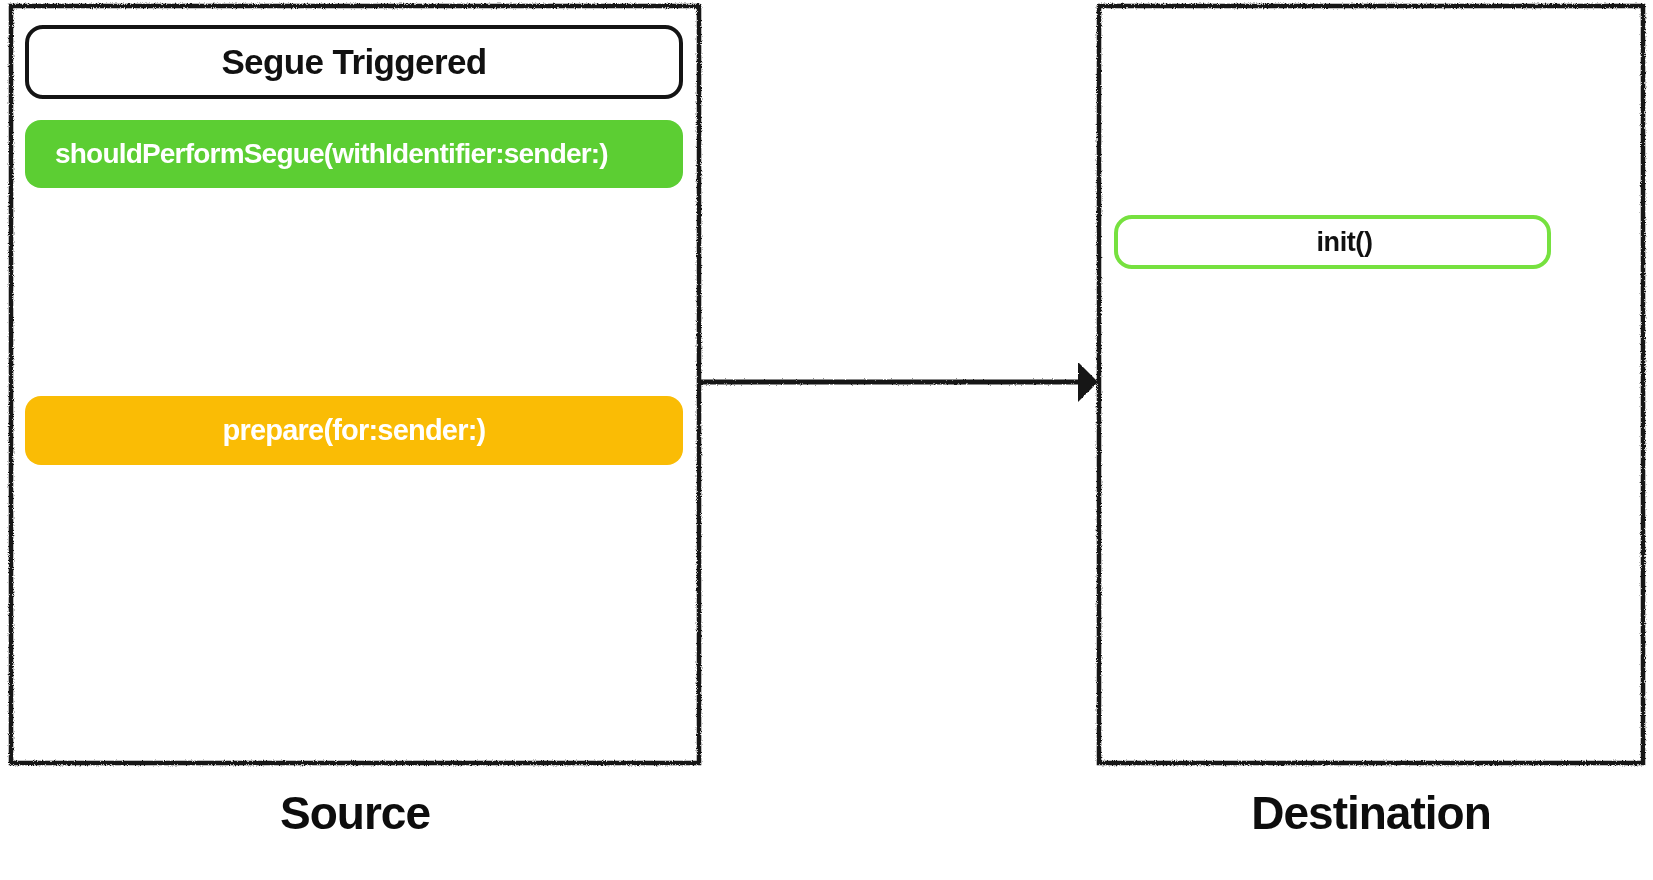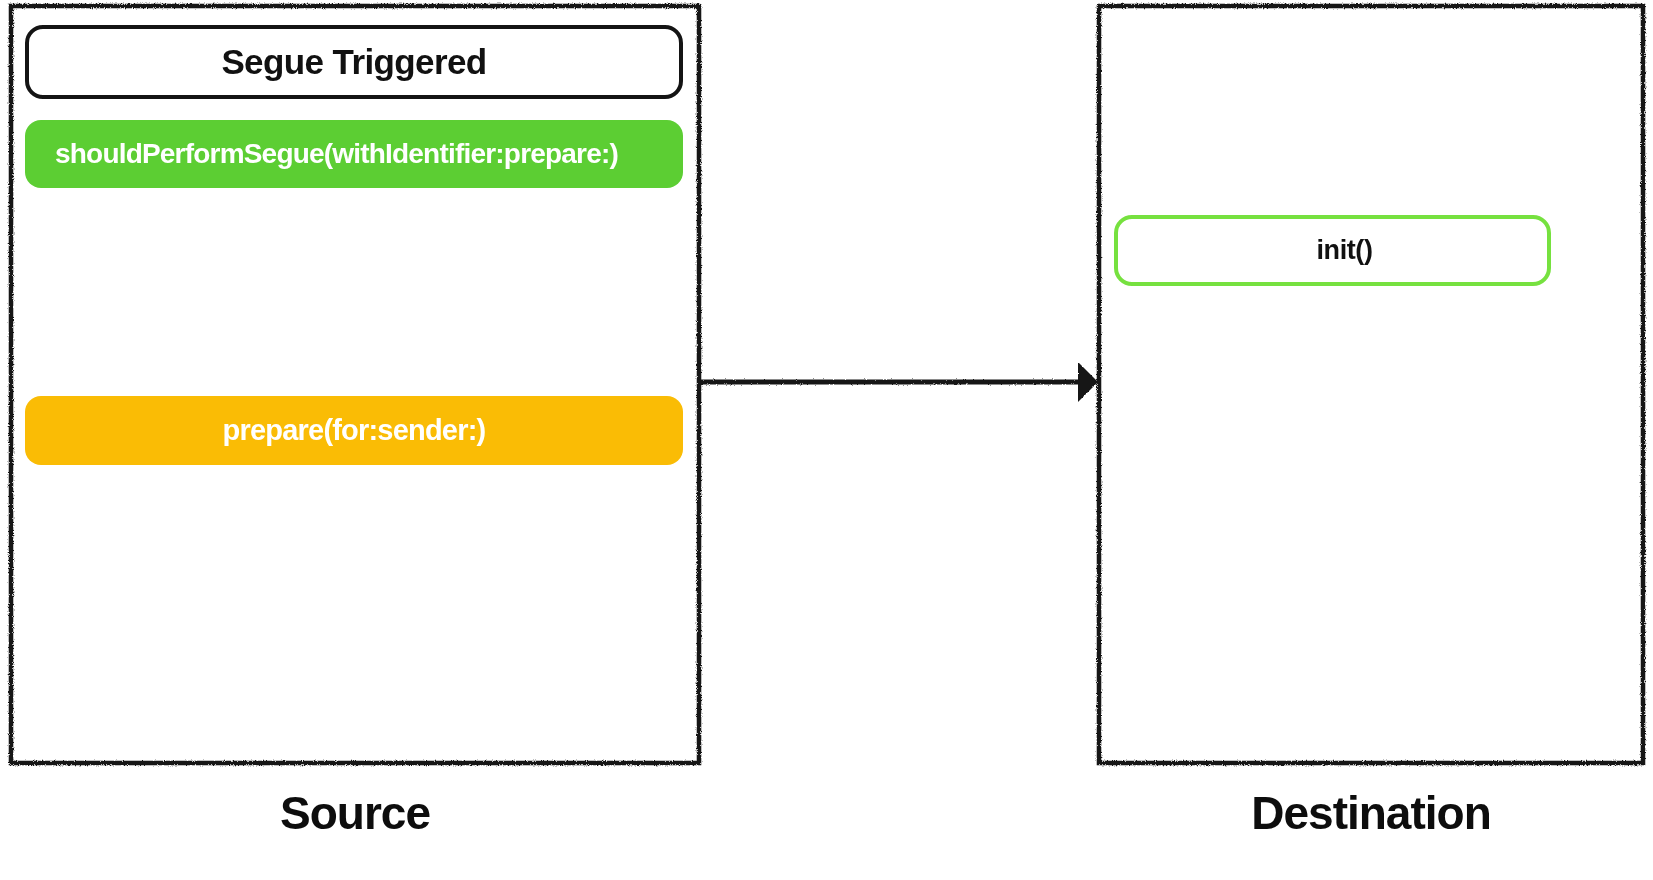--- a/index.html
+++ b/index.html
@@ -154,31 +154,31 @@
     </g>
   </svg>
 
   <div class="panel" style="left:11px; top:6px; width:688px; height:757px;">
 
     <div class="rbox box-segue" style="left:14px; top:19px; width:658px; height:74px;">
       <span class="rbox-label">Segue Triggered</span>
     </div>
 
     <div class="rbox box-green-solid" style="left:14px; top:114px; width:658px; height:68px;">
-      <span class="rbox-label">shouldPerformSegue(withIdentifier:prepare:)</span>
+      <span class="rbox-label">shouldPerformSegue(withIdentifier:sender:)</span>
     </div>
 
     <div class="rbox box-orange-solid" style="left:14px; top:390px; width:658px; height:69px;">
       <span class="rbox-label">prepare(for:sender:)</span>
     </div>
   </div>
 
   <div class="panel" style="left:1099px; top:6px; width:544px; height:757px;">
 
-    <div class="rbox box-green-outline" style="left:15px; top:209px; width:437px; height:71px;padding-left:24px;">
+    <div class="rbox box-green-outline" style="left:15px; top:209px; width:437px; height:54px;padding-left:24px;">
       <span class="rbox-label">init()</span>
     </div>
 
   </div>
 
   <div class="panel-caption" style="left:11px; top:786px; width:688px;">Source</div>
 
   <div class="panel-caption" style="left:1099px; top:786px; width:544px;">Destination</div>
 
 </div>

